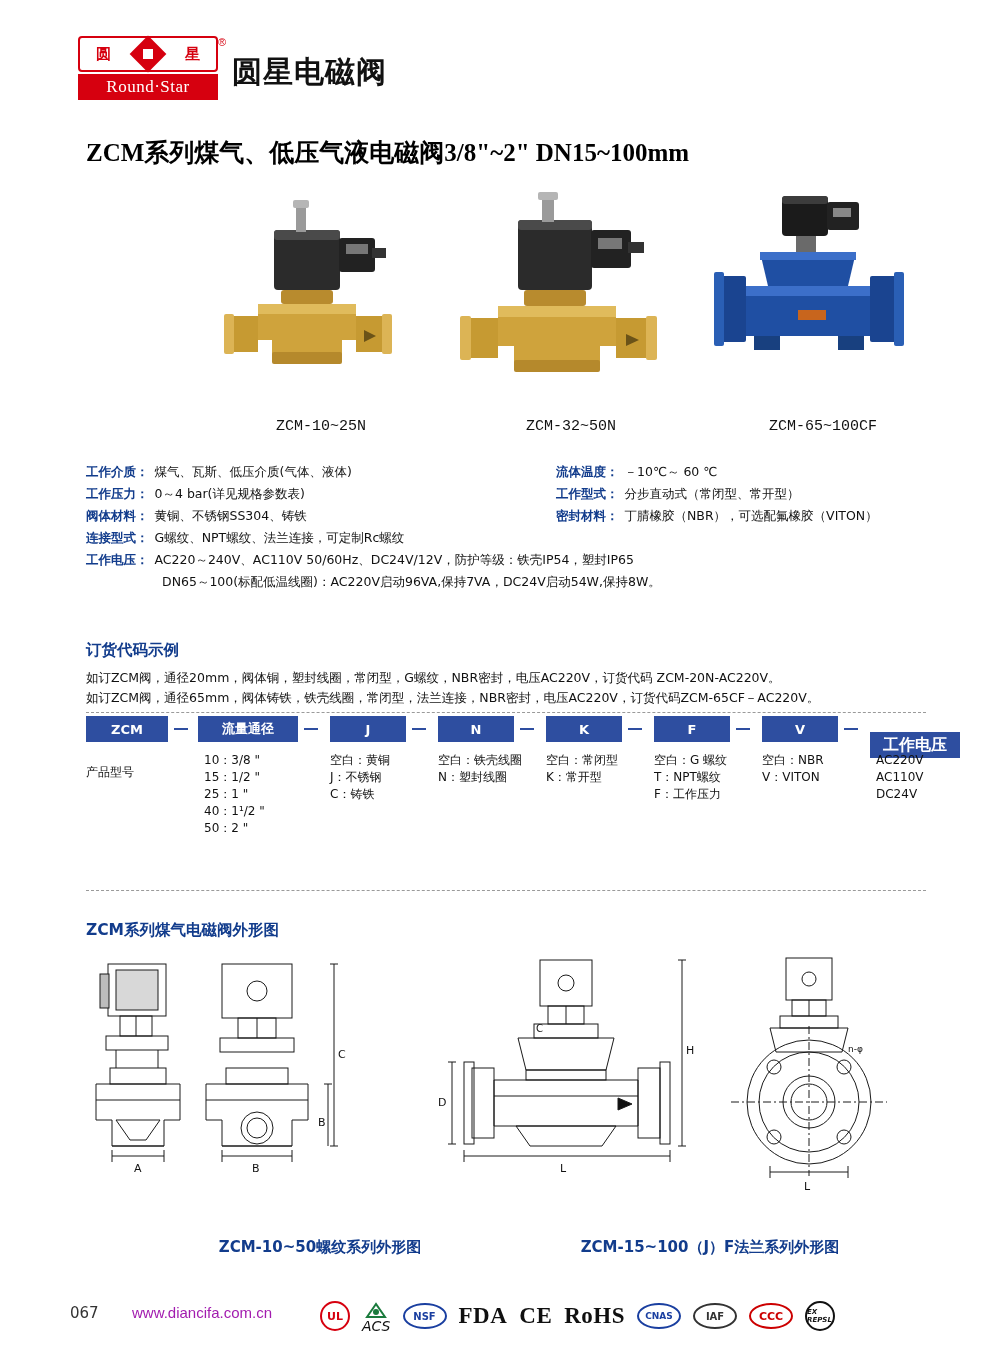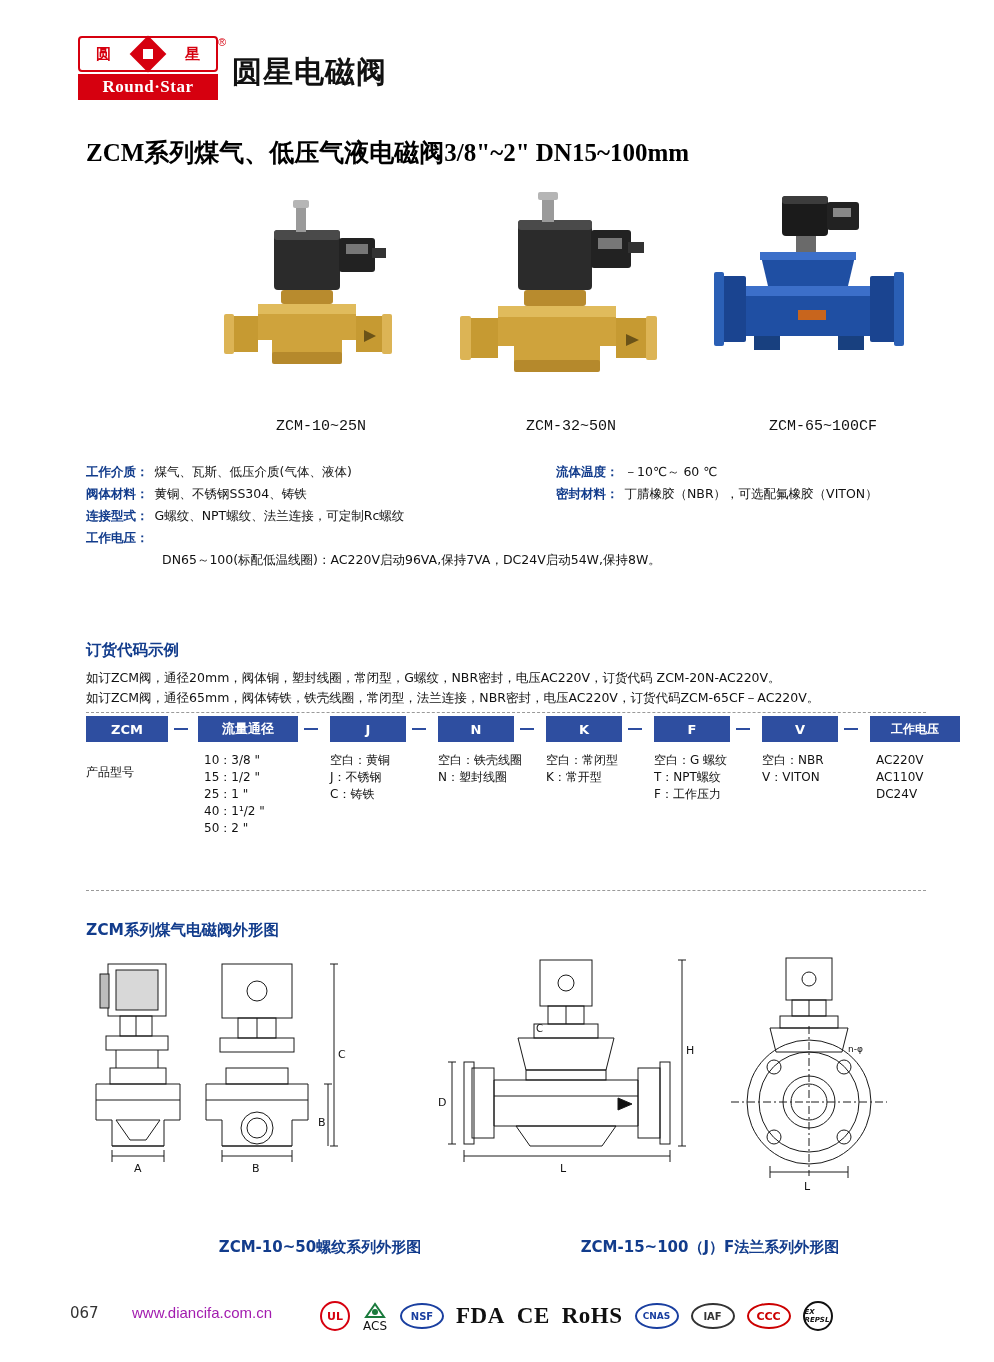--- a/index.html
+++ b/index.html
@@ -32,21 +32,21 @@
   }
   .logo-cn-left, .logo-cn-right {
     position:absolute; top:7px; font-size:15px; color:#d6000f; font-weight:bold;
     font-family:"DejaVu Sans", sans-serif;
   }
   .logo-cn-left { left:16px; }
   .logo-cn-right { right:16px; }
   .logo-reg { position:absolute; right:-10px; top:-2px; font-size:11px; color:#d6000f; }
   .logo-bottom {
     position:absolute; left:0; top:38px; width:140px; height:26px;
-    background:#d6000f; color:#fff; font-weight:bold; font-size:17px;
+    background:#d6000f; color:#fff; font-weight:normal; font-size:17px;
     display:flex; align-items:center; justify-content:center; letter-spacing:0.5px;
     font-family:"Liberation Serif", serif;
   }
   .brand-cn {
     position:absolute; left:232px; top:52px;
     font-size:30px; font-weight:bold; color:#111;
     font-family:"DejaVu Sans", sans-serif; letter-spacing:1px;
   }
 
   
@@ -84,21 +84,21 @@
   #order-title { position:absolute; left:86px; top:640px; }
   .order-note { position:absolute; left:86px; top:668px; width:840px; font-size:12.5px;
                 line-height:20px; color:#111; font-family:"DejaVu Sans", sans-serif; }
 
   .code-diagram { position:absolute; left:86px; top:716px; width:840px; height:160px; }
   .cbox {
     position:absolute; top:0; height:26px; background:#2e4ea0; color:#fff;
     font-size:13px; font-weight:bold; display:flex; align-items:center; justify-content:center;
     font-family:"DejaVu Sans", sans-serif;
   }
-  .cbox.wide { font-size:12px; }
+  .cbox.wide { font-size:16px;margin-top:16px; }
   .dash { position:absolute; top:12px; height:2px; background:#2e4ea0; width:14px; }
   .cdesc { position:absolute; font-size:12px; line-height:17px; color:#111;
            font-family:"DejaVu Sans", sans-serif; }
   .hr-dash { position:absolute; left:86px; width:840px; border-top:1px dashed #9a9a9a; }
 
   
   #outline-title { position:absolute; left:86px; top:920px; }
   .drawings { position:absolute; left:86px; top:950px; width:840px; height:290px; }
   .draw-caption {
     position:absolute; top:1238px; font-size:15px; color:#123c8c; font-weight:bold;
@@ -117,21 +117,21 @@
   .cert { display:flex; align-items:center; justify-content:center; font-family:"DejaVu Sans", sans-serif; }
   .cert-circle {
     width:30px; height:30px; border-radius:50%; border:2px solid #111;
     display:flex; align-items:center; justify-content:center; font-size:11px; font-weight:bold;
   }
   .cert-ellipse {
     width:44px; height:26px; border-radius:50%; border:2px solid #111;
     display:flex; align-items:center; justify-content:center; font-size:10px; font-weight:bold;
   }
   .cert-text { font-size:23px; font-weight:bold; letter-spacing:0.5px; font-family:"Liberation Serif", serif; }
-  .cert-small { font-size:12px; line-height:10px; text-align:left; }
+  .cert-small { font-size:14px; line-height:10px; text-align:left;font-style:italic; }
 </style>
 </head>
 <body>
 
 <div class="page">
 
   <div class="header">
     <div class="logo-wrap">
       <div class="logo-top">
         <span class="logo-cn-left">圆</span>
@@ -231,37 +231,48 @@
         <span class="spec-label">工作介质：</span>
         <span class="spec-val">煤气、瓦斯、低压介质(气体、液体)</span>
       </div>
       <div class="spec-right">
         <span class="spec-label">流体温度：</span>
         <span class="spec-val">－10℃～ 60 ℃</span>
       </div>
     </div>
     <div class="spec-row">
       <div class="spec-left">
+        <span class="spec-label">工作压力：</span>
+        <span class="spec-val">0～4 bar(详见规格参数表)</span>
+      </div>
+      <div class="spec-right">
+        <span class="spec-label">工作型式：</span>
+        <span class="spec-val">分步直动式（常闭型、常开型）</span>
+      </div>
+    </div>
+    <div class="spec-row">
+      <div class="spec-left">
         <span class="spec-label">阀体材料：</span>
         <span class="spec-val">黄铜、不锈钢SS304、铸铁</span>
       </div>
       <div class="spec-right">
         <span class="spec-label">密封材料：</span>
         <span class="spec-val">丁腈橡胶（NBR），可选配氟橡胶（VITON）</span>
       </div>
     </div>
     <div class="spec-row">
       <div class="spec-left" style="width:830px;">
         <span class="spec-label">连接型式：</span>
         <span class="spec-val">G螺纹、NPT螺纹、法兰连接，可定制Rc螺纹</span>
       </div>
     </div>
     <div class="spec-row">
       <div class="spec-left" style="width:830px;">
         <span class="spec-label">工作电压：</span>
+        <span class="spec-val">AC220～240V、AC110V 50/60Hz、DC24V/12V，防护等级：铁壳IP54，塑封IP65</span>
       </div>
     </div>
     <div class="spec-cont">DN65～100(标配低温线圈)：AC220V启动96VA,保持7VA，DC24V启动54W,保持8W。</div>
   </div>
 
   <div class="sec-title" id="order-title">订货代码示例</div>
   <div class="order-note">
     <div>如订ZCM阀，通径20mm，阀体铜，塑封线圈，常闭型，G螺纹，NBR密封，电压AC220V，订货代码 ZCM-20N-AC220V。</div>
     <div>如订ZCM阀，通径65mm，阀体铸铁，铁壳线圈，常闭型，法兰连接，NBR密封，电压AC220V，订货代码ZCM-65CF－AC220V。</div>
   </div>

